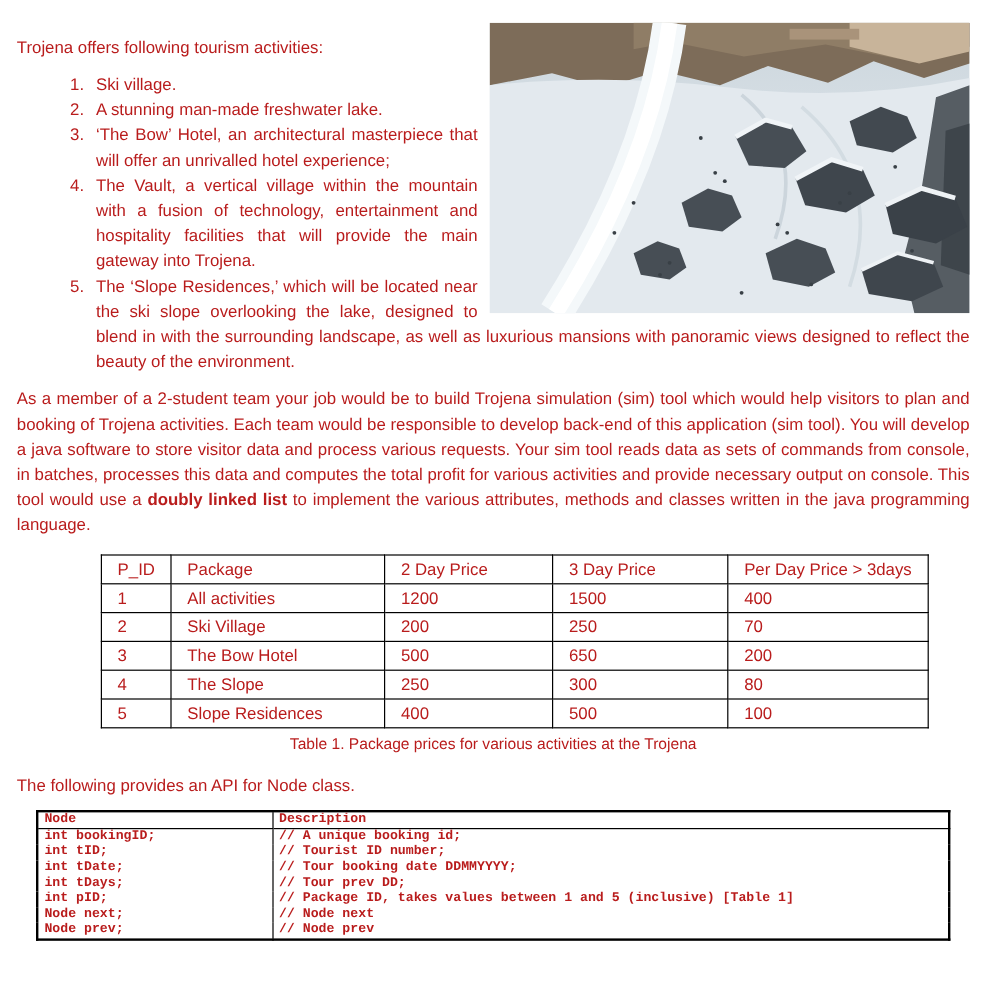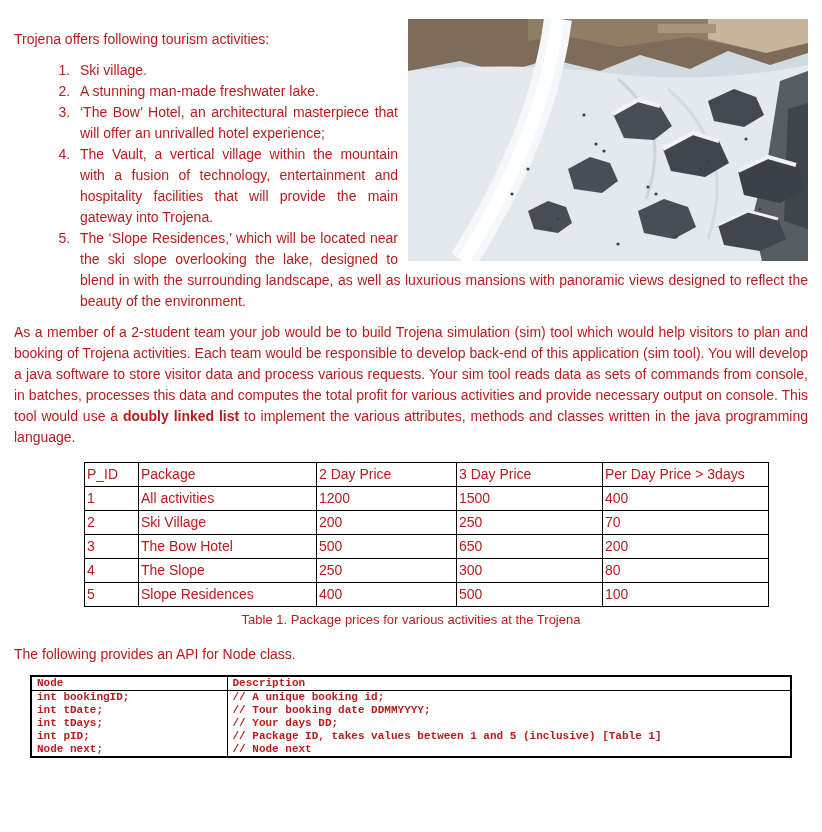--- a/index.html
+++ b/index.html
@@ -21,21 +21,21 @@
   ol.activities{margin:8px 0 10px 0;padding-left:60px;}
   ol.activities li{padding-left:6px;text-align:justify;}
   b{font-weight:bold;}
 
   table.price-table{
     border-collapse:collapse;table-layout:fixed;
     margin:14px 0 2px 70px;font-size:14px;
   }
   table.price-table th,table.price-table td{
     border:1px solid #000;font-weight:normal;text-align:left;
-    padding:1px 2px;height:20px;white-space:nowrap;overflow:hidden;
+    padding:1px 13px;height:20px;white-space:nowrap;overflow:hidden;
   }
   .caption{
     text-align:center;font-size:13px;margin:2px 0 14px 0;
   }
 
   table.api-table{
     border-collapse:collapse;table-layout:fixed;
     margin:6px 16px 0 16px;width:calc(100% - 32px);
     font-family:"Liberation Mono","DejaVu Sans Mono",monospace;
     font-size:11px;line-height:13px;font-weight:bold;
@@ -195,31 +195,39 @@
         <th>Node</th>
         <th>Description</th>
       </tr>
     </thead>
     <tbody>
       <tr>
         <td>int bookingID;</td>
         <td>// A unique booking id;</td>
       </tr>
       <tr>
+        <td>int tID;</td>
+        <td>// Tourist ID number;</td>
+      </tr>
+      <tr>
         <td>int tDate;</td>
         <td>// Tour booking date DDMMYYYY;</td>
       </tr>
       <tr>
         <td>int tDays;</td>
-        <td>// Your days DD;</td>
+        <td>// Tour prev DD;</td>
       </tr>
       <tr>
         <td>int pID;</td>
         <td>// Package ID, takes values between 1 and 5 (inclusive) [Table 1]</td>
       </tr>
       <tr>
         <td>Node next;</td>
         <td>// Node next</td>
       </tr>
+      <tr>
+        <td>Node prev;</td>
+        <td>// Node prev</td>
+      </tr>
     </tbody>
   </table>
 
 </div>
 
 </body></html>

